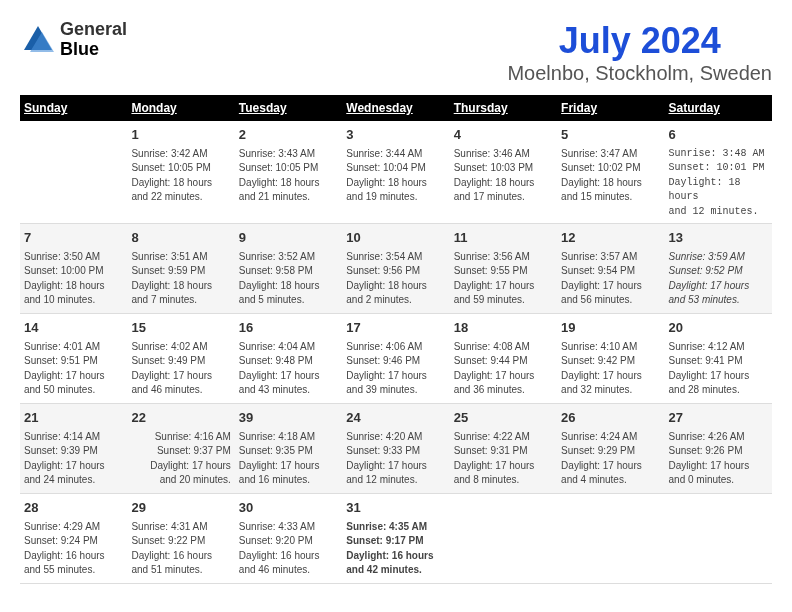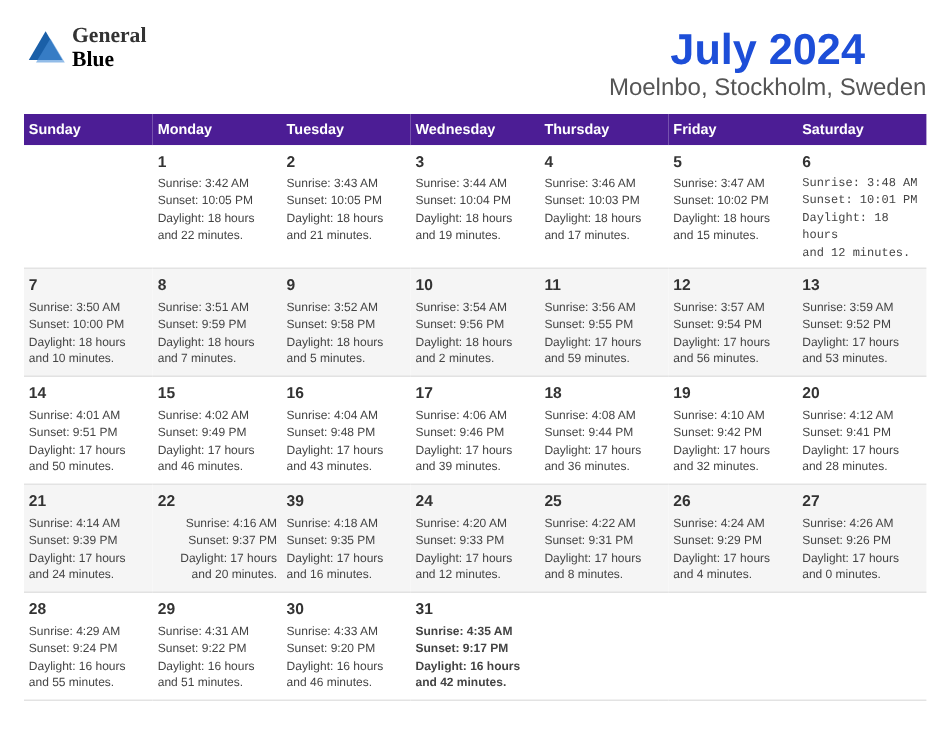--- a/index.html
+++ b/index.html
@@ -13,21 +13,20 @@
     .header {
       display: flex;
       justify-content: space-between;
       align-items: flex-start;
       margin-bottom: 10px;
     }
     .logo {
       display: flex;
       align-items: center;
       gap: 4px;
-      font-family: Liberation Serif, serif;
     }
     .logo-text {
       font-size: 18px;
       font-weight: bold;
       line-height: 1.1;
     }
     .logo-general { color: #333; }
     .logo-blue { color: #000000; }
     .logo-icon {
       width: 36px;
@@ -45,22 +44,23 @@
     .location {
       font-size: 20px;
       color: #555;
     }
     table {
       width: 100%;
       border-collapse: collapse;
       font-size: 11px;
     }
     thead tr {
-      background: #4c1d95;
+      background: #000000;
       color: #fff;
+      text-decoration: underline;
     }
     thead th {
       padding: 6px 4px;
       text-align: left;
       font-size: 12px;
       font-weight: bold;
     }
     tbody tr {
       border-bottom: 1px solid #ddd;
     }
@@ -208,21 +208,21 @@
         </td>
         <td>
           <span class="day-num">12</span>
           <div class="day-info" style="white-space: pre-line;">Sunrise: 3:57 AM
 Sunset: 9:54 PM
 Daylight: 17 hours
 and 56 minutes.</div>
         </td>
         <td>
           <span class="day-num">13</span>
-          <div class="day-info" style="white-space: pre-line;">Sunrise: 3:59 AM
+          <div class="day-info" style="white-space: pre-line; font-style: italic;">Sunrise: 3:59 AM
 Sunset: 9:52 PM
 Daylight: 17 hours
 and 53 minutes.</div>
         </td>
       </tr>
       <tr class="week-row">
         <td>
           <span class="day-num">14</span>
           <div class="day-info" style="white-space: pre-line;">Sunrise: 4:01 AM
 Sunset: 9:51 PM

